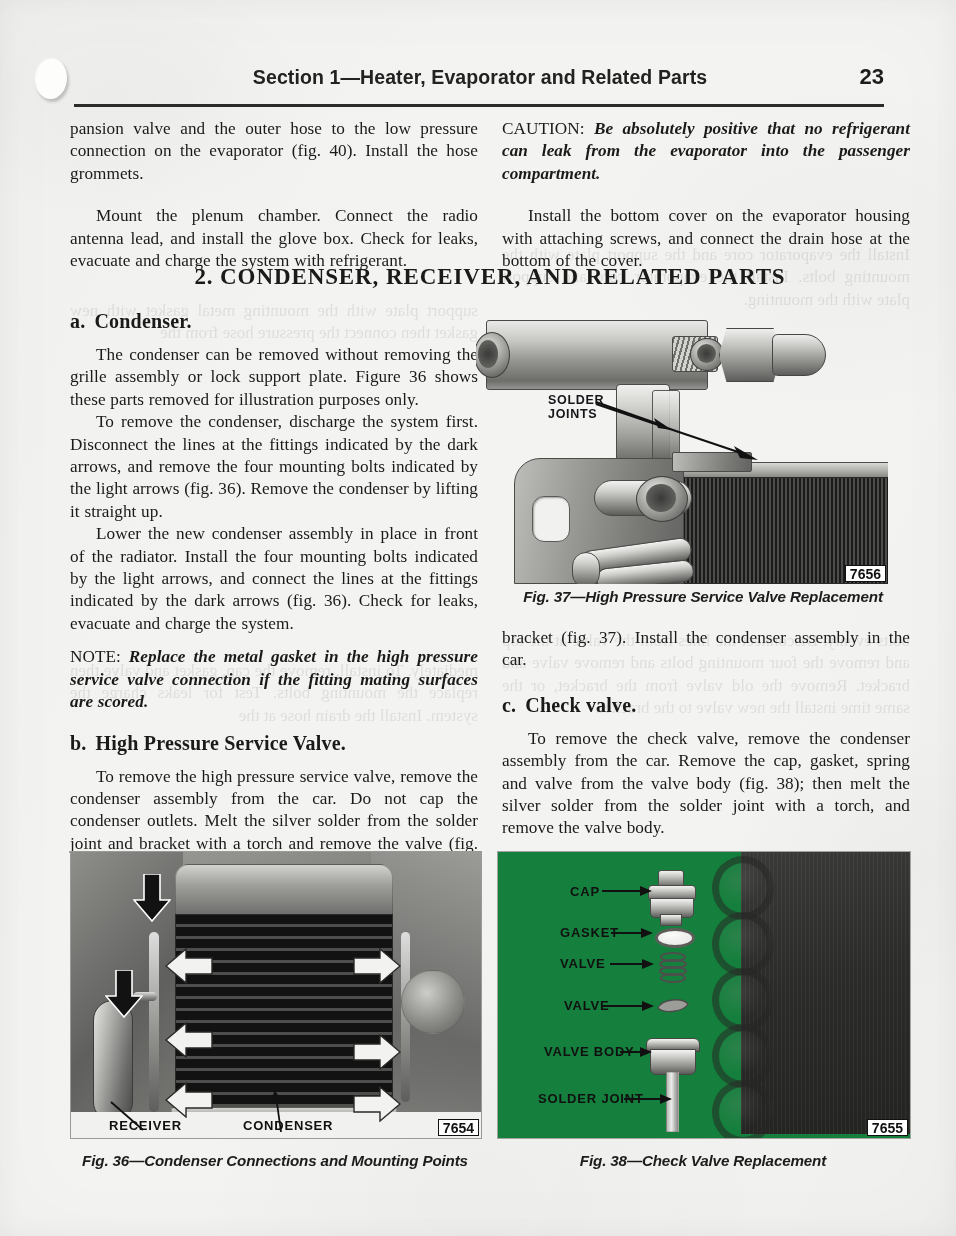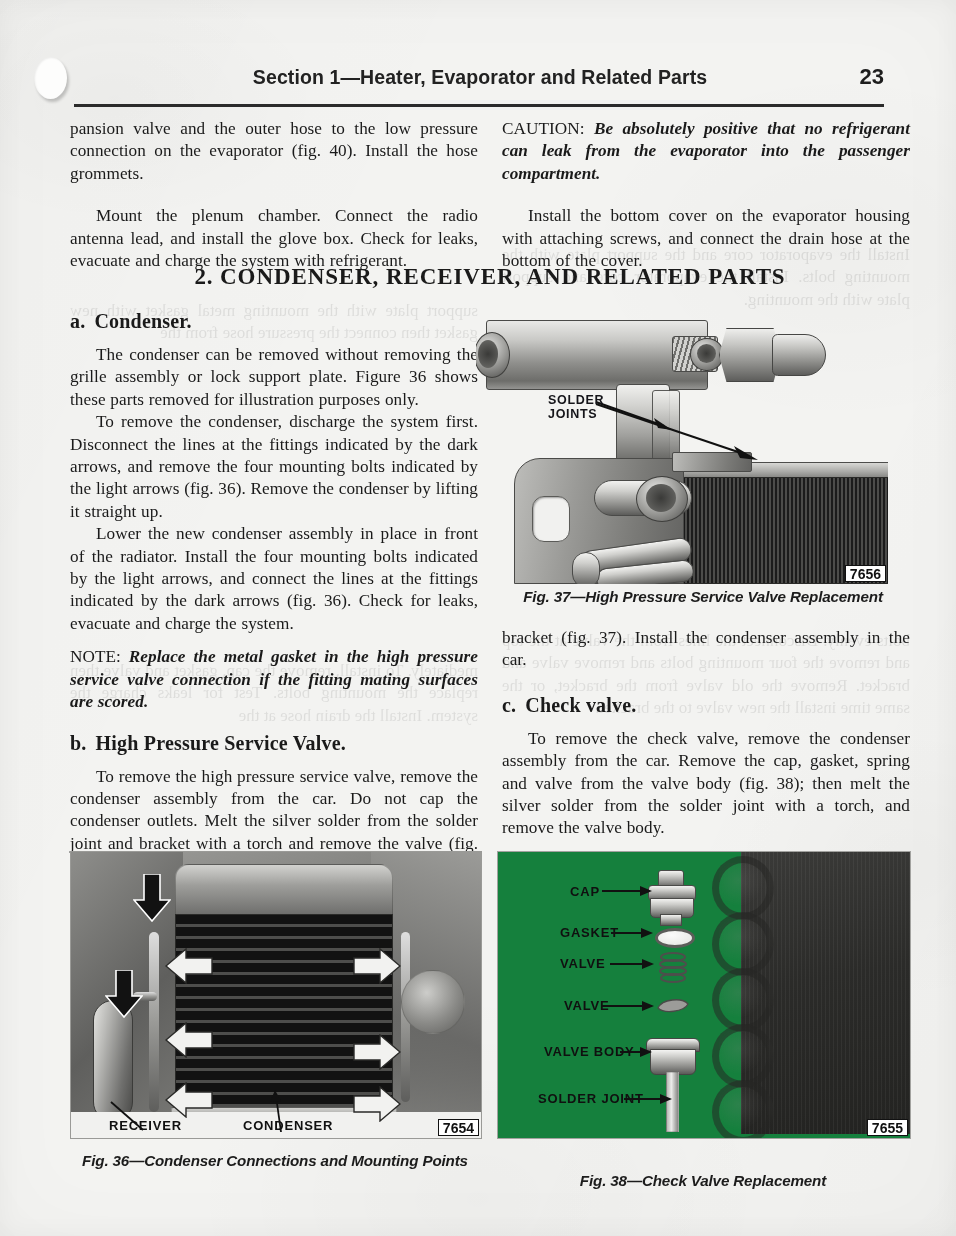--- a/index.html
+++ b/index.html
@@ -504,17 +504,17 @@
           <path d="M32,5 L20,0 L20,10 Z" fill="#111"></path>
       </svg>
       <div class="lblk" style="left:40px;top:239px;">SOLDER  JOINT</div>
       <svg class="f38-arrow" style="left:126px;top:242px;width:48px;height:10px;" viewBox="0 0 48 10">
         <path d="M0,5 H38" stroke="#111" stroke-width="2"></path>
           <path d="M48,5 L36,0 L36,10 Z" fill="#111"></path>
       </svg>
     </div>
     <div class="fignum">7655</div>
   </div>
-  <div class="figcap" style="position:absolute;left:497px;top:1152px;width:412px;margin-top:20px;">Fig. 38—Check Valve Replacement</div>
+  <div class="figcap" style="position:absolute;left:497px;top:1152px;width:412px;">Fig. 38—Check Valve Replacement</div>
 
 </div>
 
 <div class="edge-shade"></div>
 
 </body></html>

